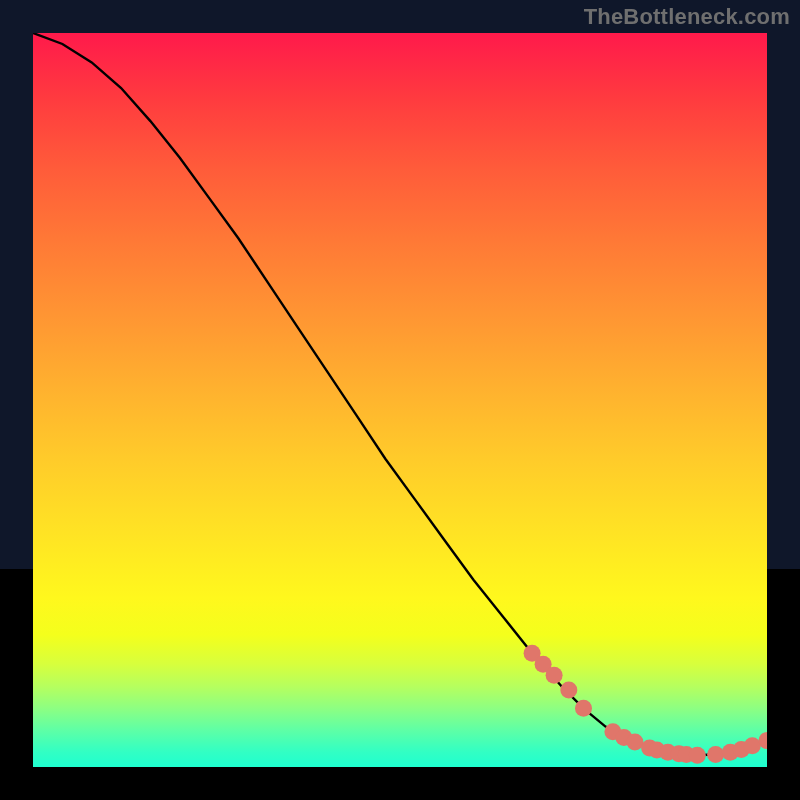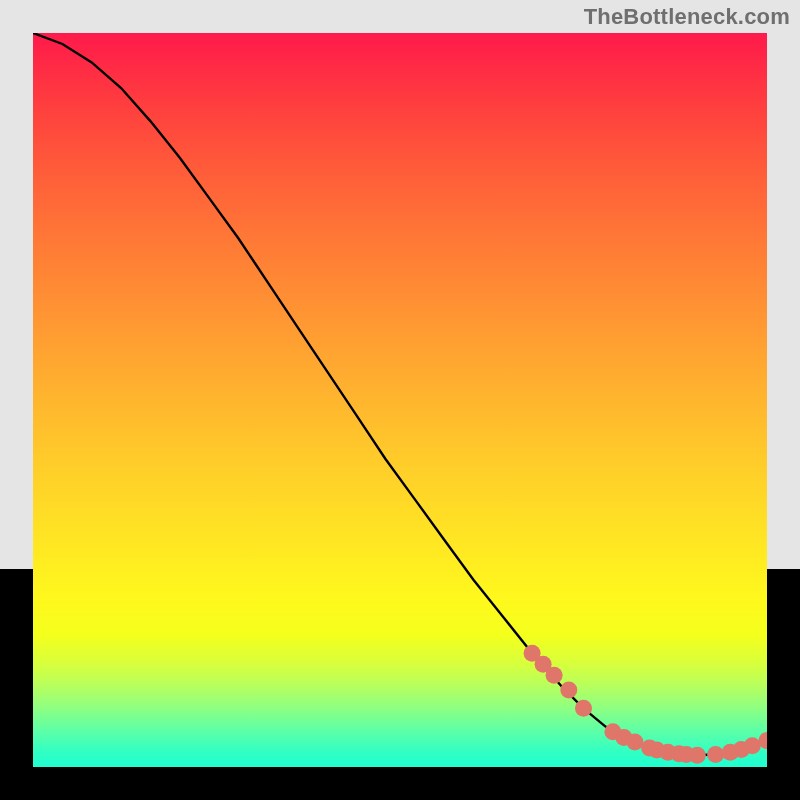--- a/index.html
+++ b/index.html
@@ -8,21 +8,21 @@
     width: 800px;
     height: 800px;
     background: #000;
     font-family: Arial, Helvetica, sans-serif;
     overflow: hidden;
   }
   .stage {
     position: relative;
     width: 800px;
     height: 569px;
-    background: #e5e5e5;
+    background: #0f172a;
   }
   
   .watermark {
     position: absolute;
     top: 4px;
     right: 10px;
     color: #6f6f6f;
     font-size: 22px;
     font-weight: bold;
     letter-spacing: 0.2px;

